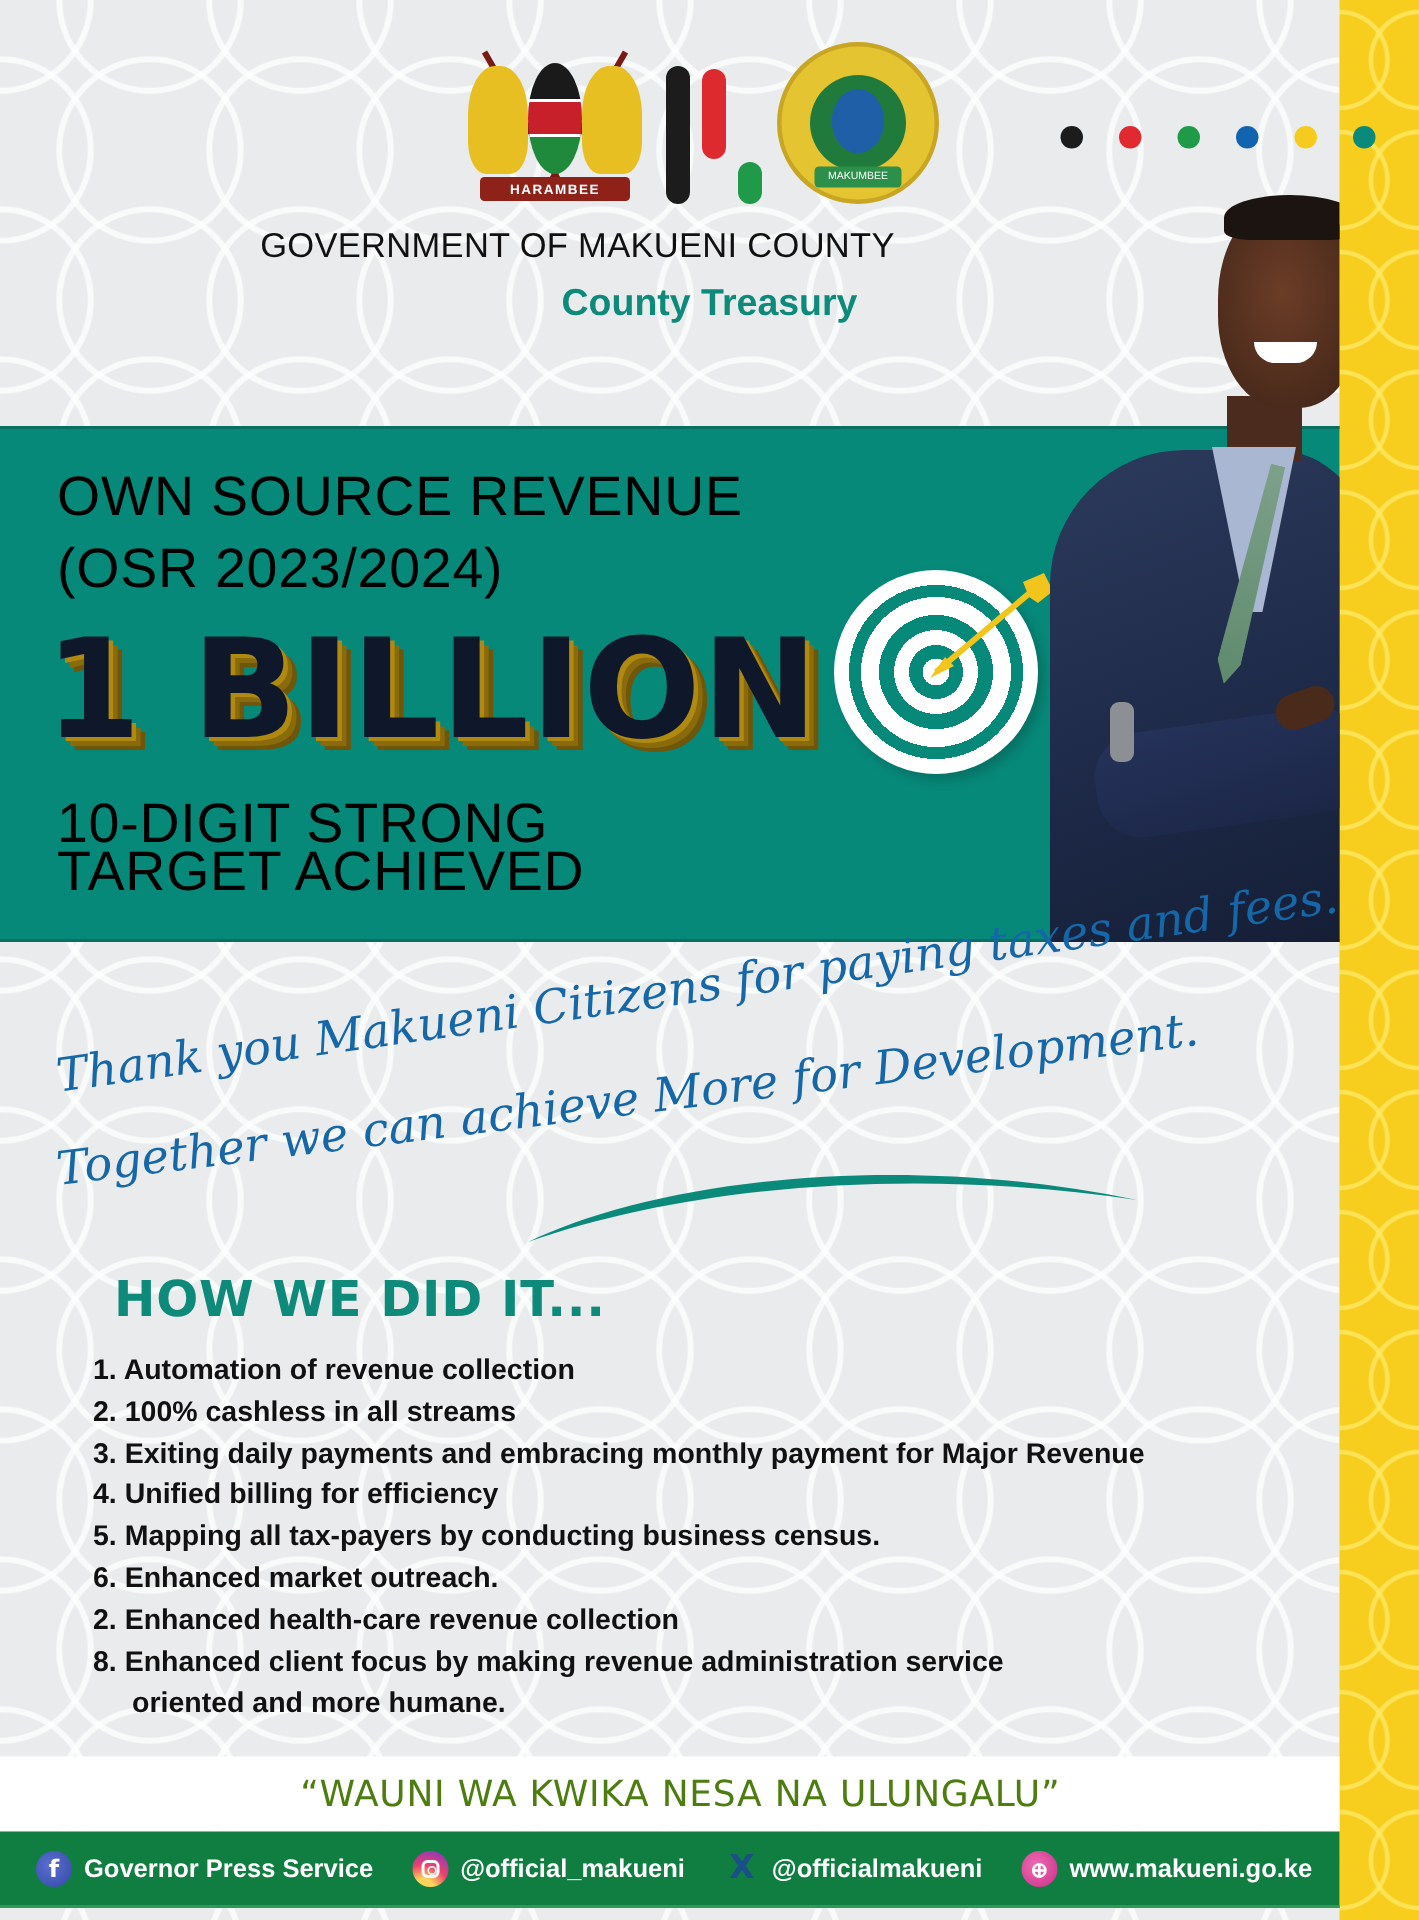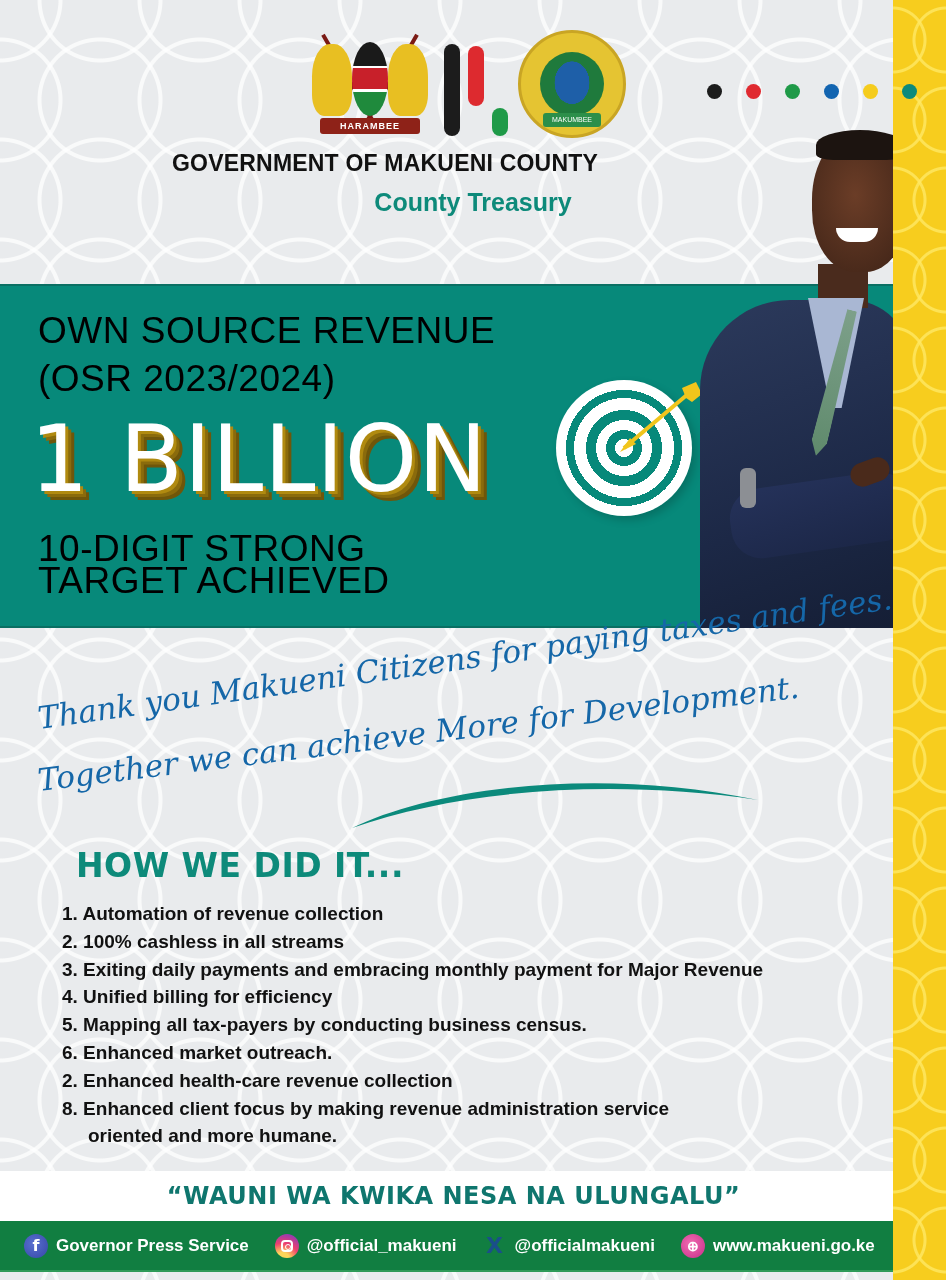--- a/index.html
+++ b/index.html
@@ -23,21 +23,21 @@
   .yellow-strip {
     position: absolute; right: 0; top: 0; width: 53px; height: 1280px;
     background-color: #f7cd1e;
     background-image:
       radial-gradient(circle at 0 50%, transparent 30px, rgba(255,232,100,0.8) 31px, rgba(255,232,100,0.8) 33px, transparent 34px),
       radial-gradient(circle at 100% 50%, transparent 30px, rgba(255,232,100,0.8) 31px, rgba(255,232,100,0.8) 33px, transparent 34px);
     background-size: 53px 80px;
   }
 
   
-  .logos { position: absolute; top: 28px; left: 306px; height: 110px; display: flex; align-items: flex-end; gap: 10px; }
+  .logos { position: absolute; top: 28px; left: 306px; height: 110px; display: flex; align-items: flex-start; gap: 10px; }
   .coat-of-arms { width: 128px; height: 110px; position: relative; }
   .kenya-shield {
     position: absolute; left: 46px; top: 14px; width: 36px; height: 74px;
     border-radius: 50% / 50%;
     background: linear-gradient(#1a1a1a 0 32%, #fff 32% 35%, #c8202a 35% 64%, #fff 64% 67%, #1f8a3c 67%);
   }
   .lion { position: absolute; top: 16px; width: 40px; height: 72px; background: #e8bf22; border-radius: 45% 45% 30% 30%; }
   .lion.left { left: 6px; } .lion.right { right: 6px; }
   .spear { position: absolute; top: 0; width: 4px; height: 100px; background: #7a1a14; }
   .spear.l { left: 40px; transform: rotate(-30deg); } .spear.r { right: 40px; transform: rotate(30deg); }
@@ -63,42 +63,42 @@
   .county-seal .seal-band {
     position: absolute; bottom: 8px; left: 22px; right: 22px; height: 14px;
     background: #2c8f4a; border-radius: 3px; color: #fff; font-size: 7px; text-align: center; line-height: 14px;
   }
 
   .color-dots { position: absolute; top: 84px; left: 707px; display: flex; gap: 24px; }
   .dot { width: 15px; height: 15px; border-radius: 50%; }
 
   .gov-title {
     position: absolute; top: 150px; left: 0; width: 770px; text-align: center;
-    font-size: 23px; font-weight: bold; color: #111; letter-spacing: 0.2px;
+    font-size: 23px; font-weight: normal; color: #111; letter-spacing: 0.2px;
   }
   .gov-sub {
     position: absolute; top: 188px; left: 0; width: 946px; text-align: center;
     font-size: 25px; font-weight: bold; color: #0d8a7a;
   }
 
   
   .banner {
     position: absolute; top: 284px; left: 0; width: 893px; height: 344px;
     background: #07897a;
     border-top: 2px solid #0a6f63; border-bottom: 2px solid #0a6f63;
   }
   .banner .line {
     position: absolute; left: 38px; color: #000000; font-weight: normal;
     font-size: 37px; letter-spacing: 0.5px; line-height: 1;
   }
   .banner .l1 { top: 26px; }
   .banner .l2 { top: 74px; }
   .banner .big {
-    position: absolute; left: 30px; top: 128px; font-size: 92px; font-weight: 400;
-    color: #ffffff; letter-spacing: 1px; line-height: 1;
+    position: absolute; left: 30px; top: 128px; font-size: 92px; font-weight: 700;
+    color: #0f172a; letter-spacing: 1px; line-height: 1;
     text-shadow: 3px 3px 0 #b08a10, 6px 6px 0 #8a6b0c, 9px 9px 0 #6f560a;
     font-family: "DejaVu Sans", sans-serif;
   }
   .banner .l3 { top: 228px; margin-top: 16px; }
   .banner .l4 { top: 276px; }
 
   .target {
     position: absolute; left: 556px; top: 94px; width: 136px; height: 136px; border-radius: 50%;
     background: radial-gradient(circle, #fff 0 9px, #07897a 9px 18px, #fff 18px 28px, #07897a 28px 38px, #fff 38px 50px, #07897a 50px 58px, #fff 58px 68px);
     box-shadow: 4px 4px 8px rgba(0,0,0,0.18);
@@ -155,21 +155,21 @@
   .how-list li { font-size: 19px; font-weight: bold; color: #111; line-height: 27.8px; }
   .how-list li .cont { display: block; }
   .how-list li .cont.indent { padding-left: 26px; }
 
   
   .slogan-bar {
     position: absolute; left: 0; top: 1171px; width: 893px; height: 50px; background: #ffffff;
     display: flex; align-items: center; justify-content: center;
   }
   .slogan {
-    font-size: 24px; font-weight: 700; color: #0f766e; letter-spacing: 0.5px;
+    font-size: 24px; font-weight: 400; color: #4d7c0f; letter-spacing: 0.5px;
     font-family: "DejaVu Sans", sans-serif; margin-left: 14px;
   }
 
   
   .footer {
     position: absolute; left: 0; top: 1221px; width: 893px; height: 51px; background: #117e41;
     display: flex; align-items: center; padding-left: 24px; gap: 14px;
     border-bottom: 2px solid #2f9a58;
   }
   .social { display: flex; align-items: center; gap: 8px; color: #fff; font-size: 17px; font-weight: bold; margin-right: 12px; }

